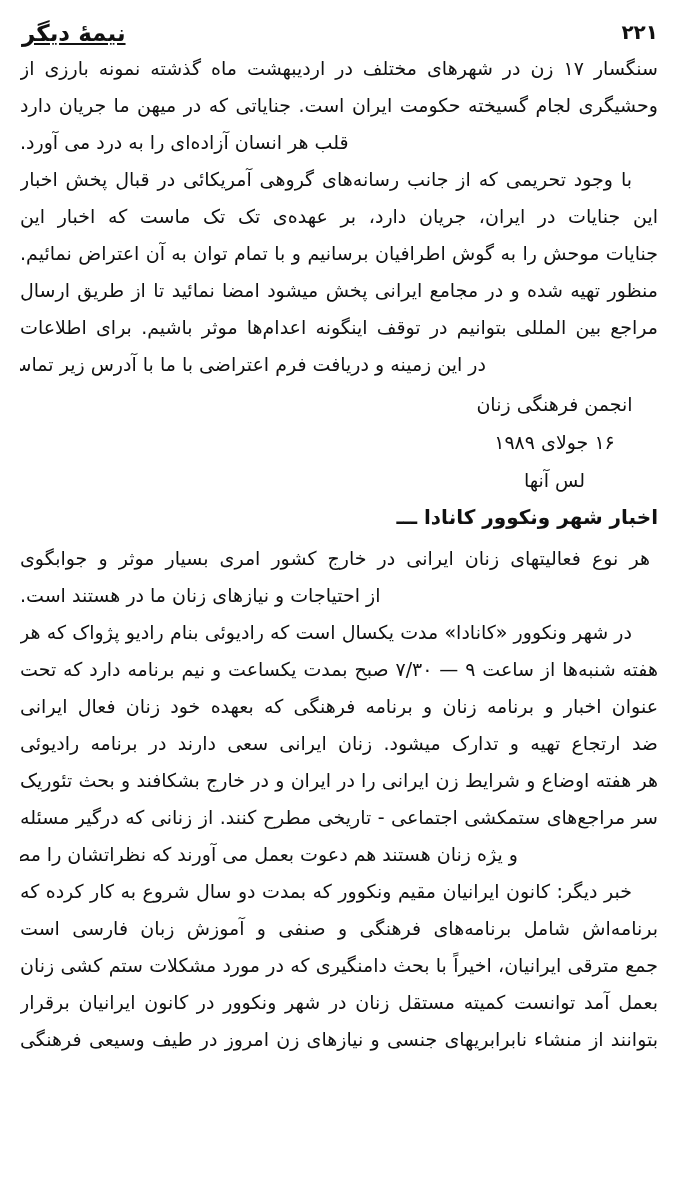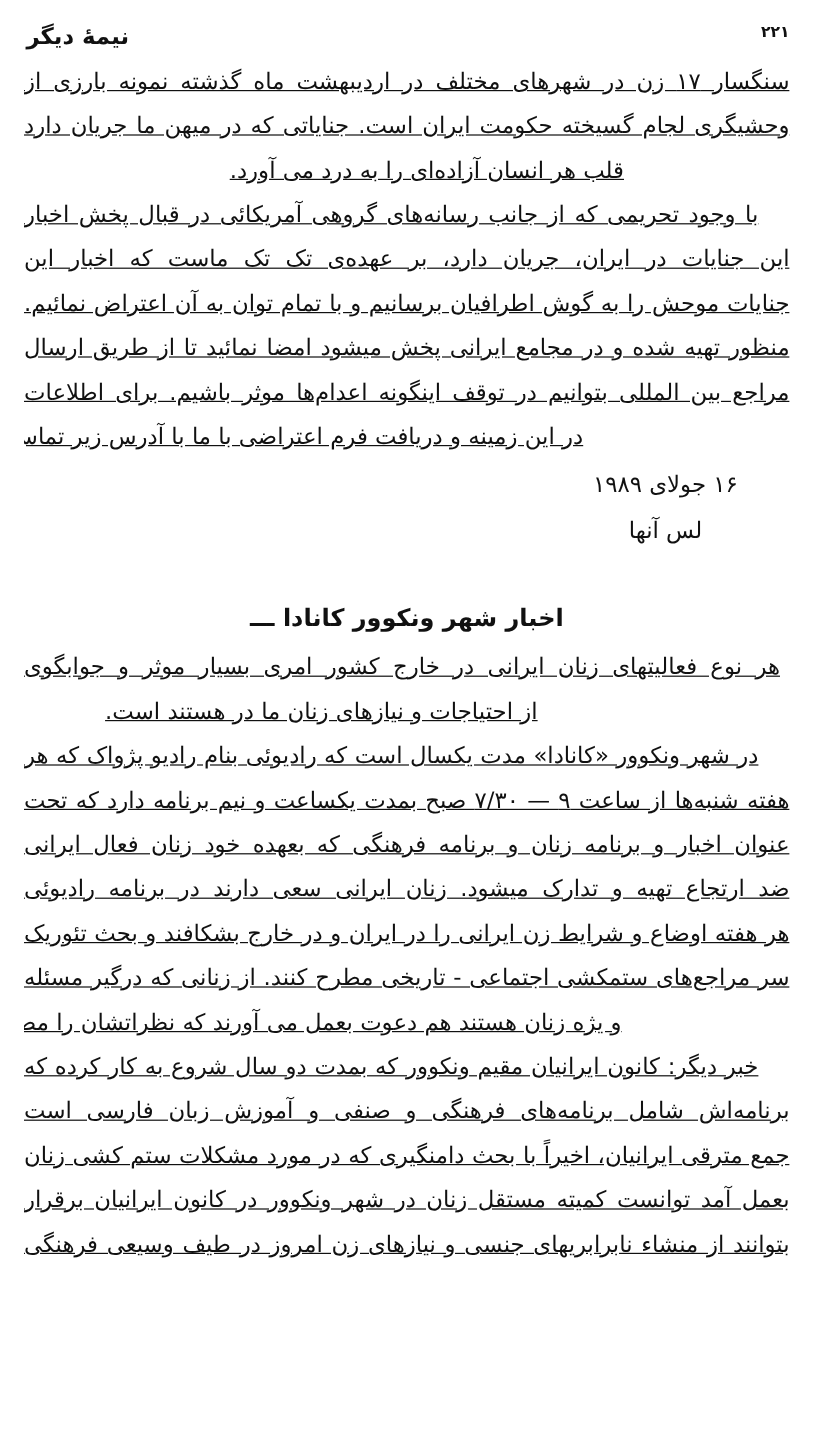--- a/index.html
+++ b/index.html
@@ -20,67 +20,66 @@
     display:flex;
     flex-direction:row;
     justify-content:space-between;
     align-items:flex-start;
     padding:20px 20px 0 22px;
     height:44px;
     box-sizing:border-box;
   }
   .journal-title{
     font-weight:bold;
-    font-size:19px;
+    font-size:23px;
     letter-spacing:0.5px;
+    text-decoration:underline;
   }
   .page-number{
     font-weight:bold;
-    font-size:13px;
+    font-size:20px;
     direction:ltr;
   }
   .page-body{
     padding:6px 20px 0 20px;
     font-size:19px;
   }
   .para{margin:0;}
   .line{
     height:37px;
     line-height:37px;
     overflow:hidden;
     white-space:nowrap;
-    text-decoration:underline;
   }
   .line.j{
     text-align:justify;
     text-align-last:justify;
     white-space:normal;
   }
   .line.r{
-    text-align:right;
+    text-align:left;
   }
   .signature{
     width:195px;
     margin:2px auto 0 2px;
     margin-right:6px;
     text-align:center;
   }
   .signature .sig-line{
     height:38px;
     line-height:38px;
     white-space:nowrap;
   }
   .heading{
     font-weight:bold;
     font-size:20px;
     height:37px;
     line-height:37px;
-    margin-top:36px;
     margin-bottom:4px;
-    text-align:center;
+    text-align:right;
   }
 </style>
 </head>
 <body>
 
 <div class="page">
   <div class="page-header">
     <div class="page-number">۲۲۱</div>
     <div class="journal-title">نیمهٔ دیگر</div>
   </div>
@@ -94,20 +93,21 @@
         <div class="line j" style="padding-right: 26px;">با وجود تحریمی که از جانب رسانه‌های گروهی آمریکائی در قبال پخش اخبار</div>
         <div class="line j">این جنایات در ایران، جریان دارد، بر عهده‌ی تک تک ماست که اخبار این</div>
         <div class="line j">جنایات موحش را به گوش اطرافیان برسانیم و با تمام توان به آن اعتراض نمائیم.</div>
       </div>
       <div class="para">
         <div class="line j">منظور تهیه شده و در مجامع ایرانی پخش میشود امضا نمائید تا از طریق ارسال آنها به</div>
         <div class="line j">مراجع بین المللی بتوانیم در توقف اینگونه اعدام‌ها موثر باشیم. برای اطلاعات بیشتر</div>
         <div class="line r" style="padding-right: 172px;">در این زمینه و دریافت فرم اعتراضی با ما با آدرس زیر تماس بگیرید.</div>
       </div>
       <div class="signature">
+        <div class="sig-line">انجمن فرهنگی زنان</div>
         <div class="sig-line">۱۶ جولای ۱۹۸۹</div>
         <div class="sig-line">لس آنها</div>
       </div>
       <div class="heading">اخبار شهر ونکوور کانادا ـــ</div>
       <div class="para">
         <div class="line j" style="padding-right: 8px;">هر نوع فعالیتهای زنان ایرانی در خارج کشور امری بسیار موثر و جوابگوی گوشه‌ای</div>
         <div class="line r" style="padding-right: 210px;">از احتیاجات و نیازهای زنان ما در هستند است.</div>
       </div>
       <div class="para">
         <div class="line j" style="padding-right: 26px;">در شهر ونکوور «کانادا» مدت یکسال است که رادیوئی بنام رادیو پژواک که هر</div>

